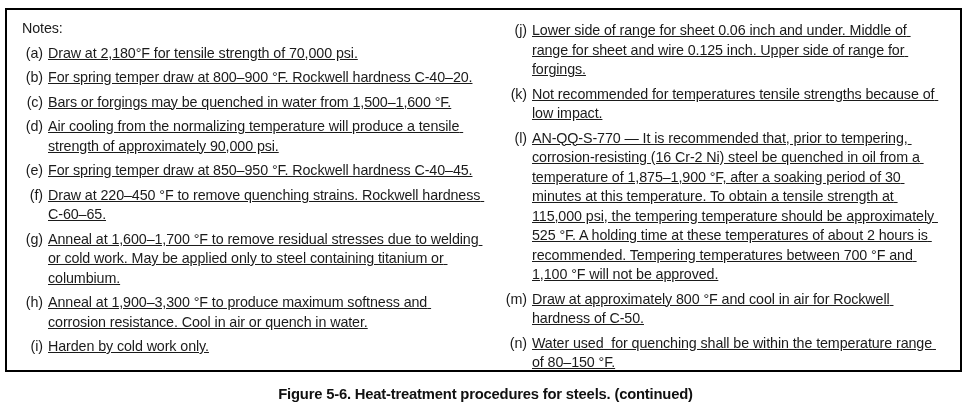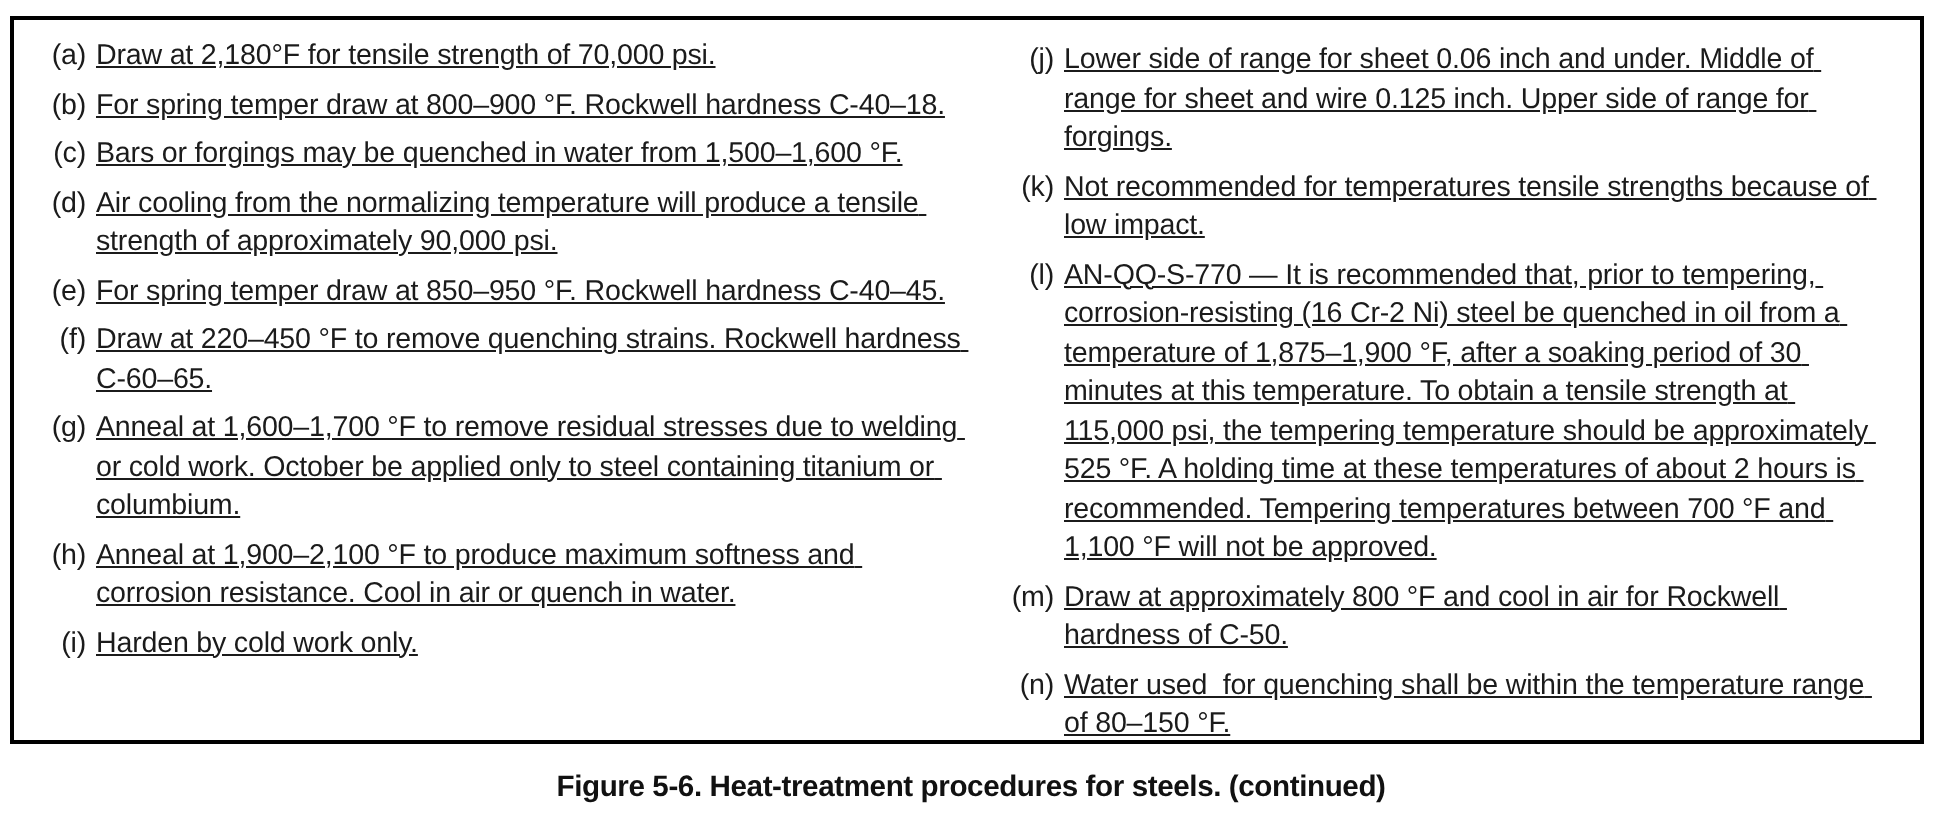--- a/index.html
+++ b/index.html
@@ -61,52 +61,53 @@
     letter-spacing: -0.2px;
     color: #111111;
   }
 </style>
 </head>
 <body>
 
 <div class="notes-box">
 
   <div class="col col-left">
+    <div class="notes-heading">Notes:</div>
 
     <div class="note-item">
       <span class="note-label">(a)</span>
       <span class="note-text">Draw at 2,180°F for tensile strength of 70,000 psi.</span>
     </div>
     <div class="note-item">
       <span class="note-label">(b)</span>
-      <span class="note-text">For spring temper draw at 800–900 °F. Rockwell hardness C-40–18.</span>
+      <span class="note-text">For spring temper draw at 800–900 °F. Rockwell hardness C-40–20.</span>
     </div>
     <div class="note-item">
       <span class="note-label">(c)</span>
       <span class="note-text">Bars or forgings may be quenched in water from 1,500–1,600 °F.</span>
     </div>
     <div class="note-item">
       <span class="note-label">(d)</span>
       <span class="note-text">Air cooling from the normalizing temperature will produce a tensile strength of approximately 90,000 psi.</span>
     </div>
     <div class="note-item">
       <span class="note-label">(e)</span>
       <span class="note-text">For spring temper draw at 850–950 °F. Rockwell hardness C-40–45.</span>
     </div>
     <div class="note-item">
       <span class="note-label">(f)</span>
       <span class="note-text">Draw at 220–450 °F to remove quenching strains. Rockwell hardness C-60–65.</span>
     </div>
     <div class="note-item">
       <span class="note-label">(g)</span>
-      <span class="note-text">Anneal at 1,600–1,700 °F to remove residual stresses due to welding or cold work. October be applied only to steel containing titanium or columbium.</span>
+      <span class="note-text">Anneal at 1,600–1,700 °F to remove residual stresses due to welding or cold work. May be applied only to steel containing titanium or columbium.</span>
     </div>
     <div class="note-item">
       <span class="note-label">(h)</span>
-      <span class="note-text">Anneal at 1,900–2,100 °F to produce maximum softness and corrosion resistance. Cool in air or quench in water.</span>
+      <span class="note-text">Anneal at 1,900–3,300 °F to produce maximum softness and corrosion resistance. Cool in air or quench in water.</span>
     </div>
     <div class="note-item">
       <span class="note-label">(i)</span>
       <span class="note-text">Harden by cold work only.</span>
     </div>
   </div>
 
   <div class="col col-right">
     <div class="note-item">
       <span class="note-label">(j)</span>

